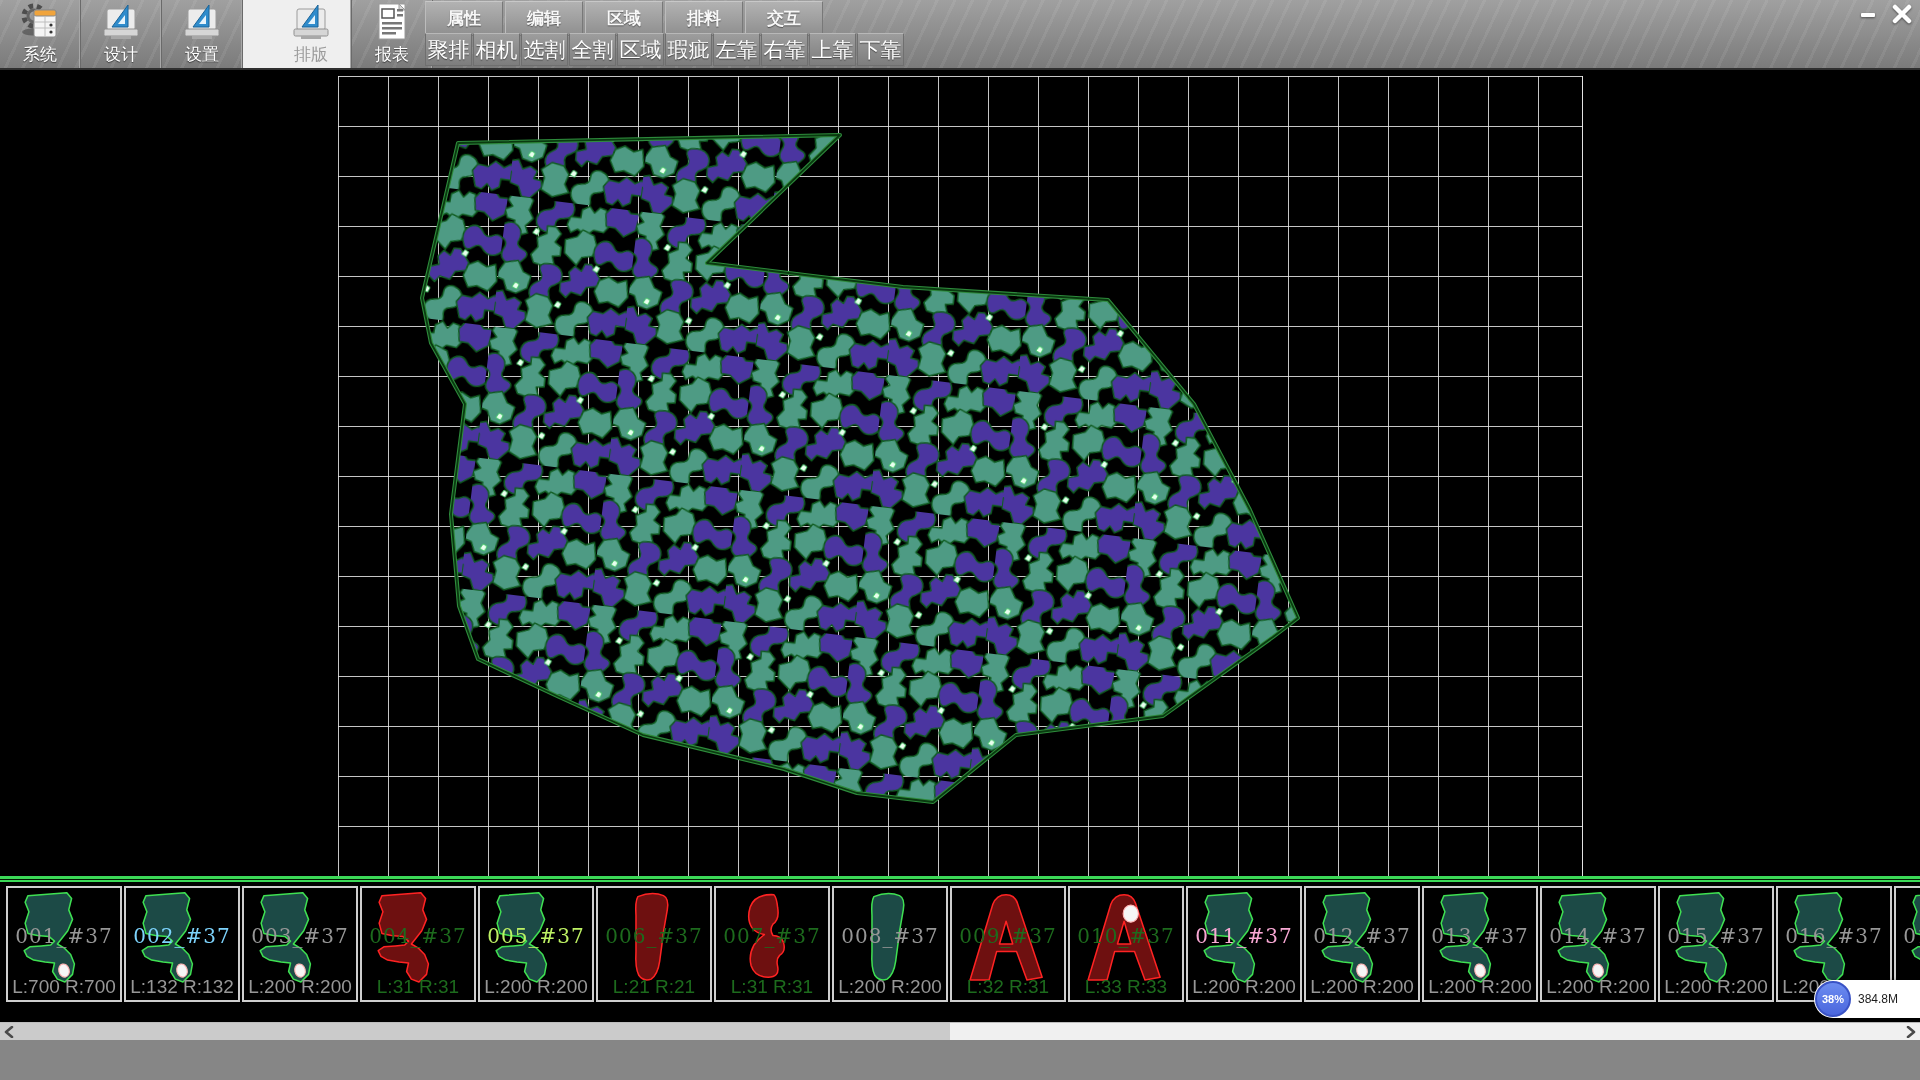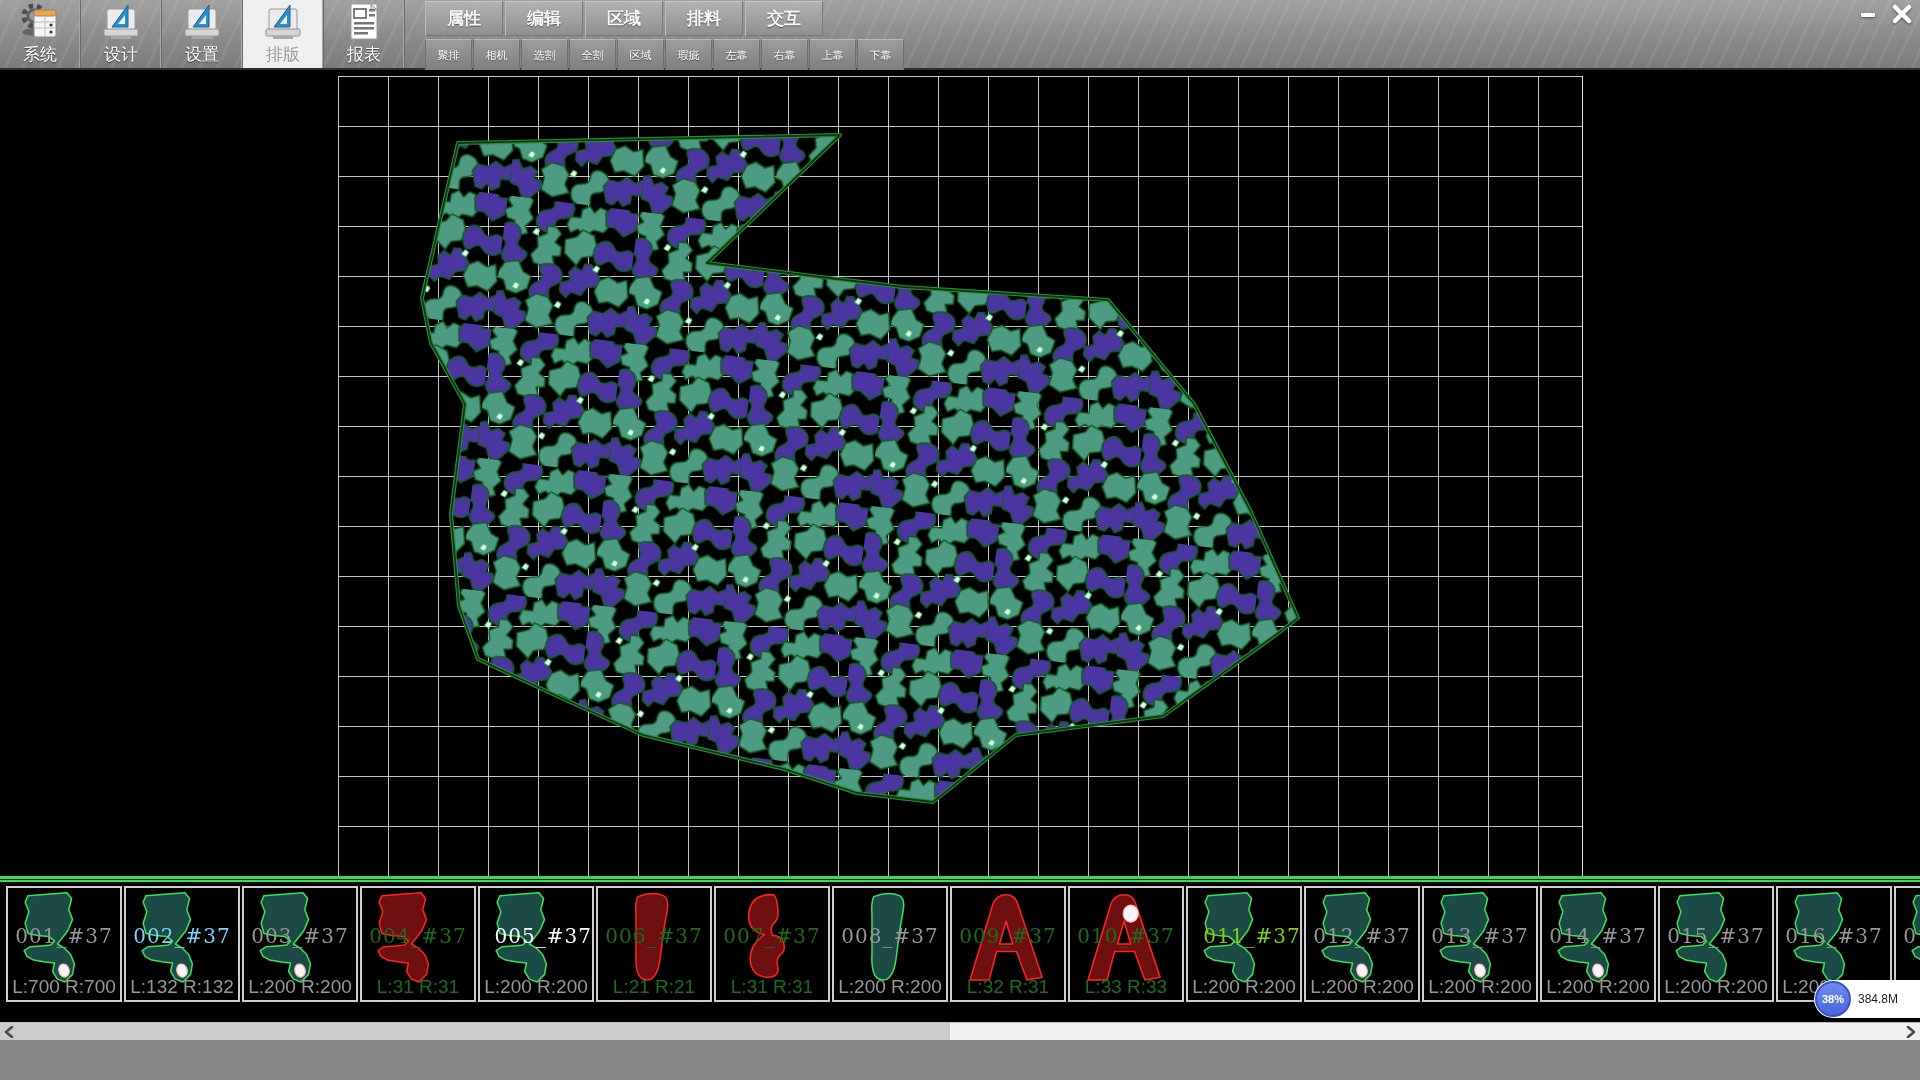--- a/index.html
+++ b/index.html
@@ -17,36 +17,36 @@
     border-bottom:2px solid #2f2f2f;box-sizing:border-box;
   }
   .main-buttons{position:absolute;left:0;top:0;height:68px;display:flex;}
   .main-btn{
     width:80px;height:68px;position:relative;display:flex;flex-direction:column;align-items:center;
     border-right:1px solid #6a6a6a;box-shadow:inset -1px 0 0 #a8a8a8;cursor:pointer;
   }
   .main-btn .ic{width:44px;height:44px;margin-top:1px;}
   .main-btn .ic svg{width:44px;height:44px;}
   .main-btn .lb{font-size:17px;color:#ffffff;text-shadow:0 1px 1px rgba(0,0,0,.55);line-height:20px;}
-  .main-btn.active{background:#efefef;}
+  .main-btn.active{background:#efefef;padding-left:28px;}
   .main-btn.active .lb{color:#9a9a9a;text-shadow:none;}
   .menu-col{position:absolute;left:425px;top:0;}
   .tabs-row{display:flex;height:29px;padding-top:1px;}
   .tab{
     width:78px;height:35px;margin-right:2px;display:flex;align-items:center;justify-content:center;
     background:linear-gradient(180deg,#b2b2b2,#8f8f8f);
     border:1px solid #787878;border-top-color:#c8c8c8;border-left-color:#bcbcbc;box-sizing:border-box;
     color:#f8f8f8;font-size:17px;font-weight:bold;text-shadow:0 1px 1px rgba(0,0,0,.45);cursor:pointer;
   }
   .tools-row{display:flex;height:40px;align-items:flex-start;padding-top:3px;}
   .toolbtn{
     width:47px;height:33px;margin-right:1px;display:flex;align-items:center;justify-content:center;
     background:linear-gradient(180deg,#9d9d9d,#7d7d7d);
     border:1px solid #6f6f6f;border-top-color:#b8b8b8;box-sizing:border-box;
-    color:#ffffff;font-size:11px;text-shadow:0 1px 1px rgba(0,0,0,.5);cursor:pointer;margin-top:6px;
+    color:#ffffff;font-size:21px;text-shadow:0 1px 1px rgba(0,0,0,.5);cursor:pointer;
   }
   .win-controls{position:absolute;right:4px;top:2px;display:flex;align-items:center;gap:6px;}
   .winbtn{width:28px;height:24px;display:flex;align-items:center;justify-content:center;cursor:pointer;}
   .winbtn svg{filter:drop-shadow(0 1px 1px rgba(0,0,0,.5));}
   
   .canvas{position:absolute;left:0;top:70px;width:1920px;height:806px;background:#000;}
   .gridlayer{
     position:absolute;left:338px;top:6px;width:1245px;height:800px;
     background-image:
       repeating-linear-gradient(to right, rgba(232,232,232,.85) 0 1px, rgba(0,0,0,0) 1px 50px),
@@ -255,21 +255,21 @@
         <svg class="part" viewBox="0 0 100 116">
           <path d="M12,7 L53,4 L58,10 L55,22 L59,32 L54,44 L47,53 L43,58 L50,62 L57,69 L61,79 L59,90 L51,98 L43,95 L38,87 L40,78 L30,77 L18,75 L11,71 L8,65 L14,61 L26,60 L36,59 L40,55 L34,50 L22,49 L12,47 L9,36 L13,24 L9,14 Z" fill="#6E1010" stroke="#FF2323" stroke-width="1.6" stroke-linejoin="round"></path>
         </svg>
         <div class="pid" style="color: rgb(29, 107, 29);">004_#37</div>
         <div class="pcnt" style="color: rgb(29, 107, 29);">L:31 R:31</div>
       </div>
       <div class="cell">
         <svg class="part" viewBox="0 0 100 116">
           <path d="M12,7 L53,4 L58,10 L55,22 L59,32 L54,44 L47,53 L43,58 L50,62 L57,69 L61,79 L59,90 L51,98 L43,95 L38,87 L40,78 L30,77 L18,75 L11,71 L8,65 L14,61 L26,60 L36,59 L40,55 L34,50 L22,49 L12,47 L9,36 L13,24 L9,14 Z" fill="#1C4A46" stroke="#3FE052" stroke-width="1.6" stroke-linejoin="round"></path>
         </svg>
-        <div class="pid" style="color: #ffffff; text-align: right;">005_#37</div>
+        <div class="pid" style="color: #bef264;">005_#37</div>
         <div class="pcnt" style="color: rgb(151, 151, 151);">L:200 R:200</div>
       </div>
       <div class="cell">
         <svg class="part" viewBox="0 0 100 116">
           <path d="M33,8 Q48,2 60,7 Q66,10 64,22 L60,45 Q58,62 56,76 Q54,90 47,95 Q39,98 34,91 Q30,83 31,66 L31,28 Q30,13 33,8 Z" fill="#6E1010" stroke="#FF2323" stroke-width="1.6" stroke-linejoin="round"></path>
         </svg>
         <div class="pid" style="color: rgb(29, 107, 29);">006_#37</div>
         <div class="pcnt" style="color: rgb(29, 107, 29);">L:21 R:21</div>
       </div>
       <div class="cell">
@@ -298,21 +298,21 @@
           <path d="M10,96 L34,16 Q38,6 48,6 Q57,6 60,15 L86,93 L70,96 L59,66 L38,66 L30,96 Z M41,58 L55,58 L48,34 Z" fill="#6E1010" stroke="#FF2323" stroke-width="1.6" stroke-linejoin="round" fill-rule="evenodd"></path>
           <ellipse cx="55" cy="26" rx="8" ry="9" transform="rotate(0 55 26)" fill="#f6f6f6" stroke="#ffb3b3" stroke-width="1.2"></ellipse>
         </svg>
         <div class="pid" style="color: rgb(29, 107, 29); text-align: center;">010_#37</div>
         <div class="pcnt" style="color: rgb(29, 107, 29);">L:33 R:33</div>
       </div>
       <div class="cell">
         <svg class="part" viewBox="0 0 100 116">
           <path d="M12,7 L53,4 L58,10 L55,22 L59,32 L54,44 L47,53 L43,58 L50,62 L57,69 L61,79 L59,90 L51,98 L43,95 L38,87 L40,78 L30,77 L18,75 L11,71 L8,65 L14,61 L26,60 L36,59 L40,55 L34,50 L22,49 L12,47 L9,36 L13,24 L9,14 Z" fill="#1C4A46" stroke="#3FE052" stroke-width="1.6" stroke-linejoin="round"></path>
         </svg>
-        <div class="pid" style="color: #84cc16; padding-left: 8px;">011_#37</div>
+        <div class="pid" style="color: #f9a8d4;">011_#37</div>
         <div class="pcnt" style="color: rgb(151, 151, 151);">L:200 R:200</div>
       </div>
       <div class="cell">
         <svg class="part" viewBox="0 0 100 116">
           <path d="M12,7 L53,4 L58,10 L55,22 L59,32 L54,44 L47,53 L43,58 L50,62 L57,69 L61,79 L59,90 L51,98 L43,95 L38,87 L40,78 L30,77 L18,75 L11,71 L8,65 L14,61 L26,60 L36,59 L40,55 L34,50 L22,49 L12,47 L9,36 L13,24 L9,14 Z" fill="#1C4A46" stroke="#3FE052" stroke-width="1.6" stroke-linejoin="round"></path>
           <ellipse cx="50" cy="86" rx="5.5" ry="7" transform="rotate(-15 50 86)" fill="#f6f6f6" stroke="#ffb3b3" stroke-width="1.2"></ellipse>
         </svg>
         <div class="pid" style="color: rgb(151, 151, 151);">012_#37</div>
         <div class="pcnt" style="color: rgb(151, 151, 151);">L:200 R:200</div>
       </div>

